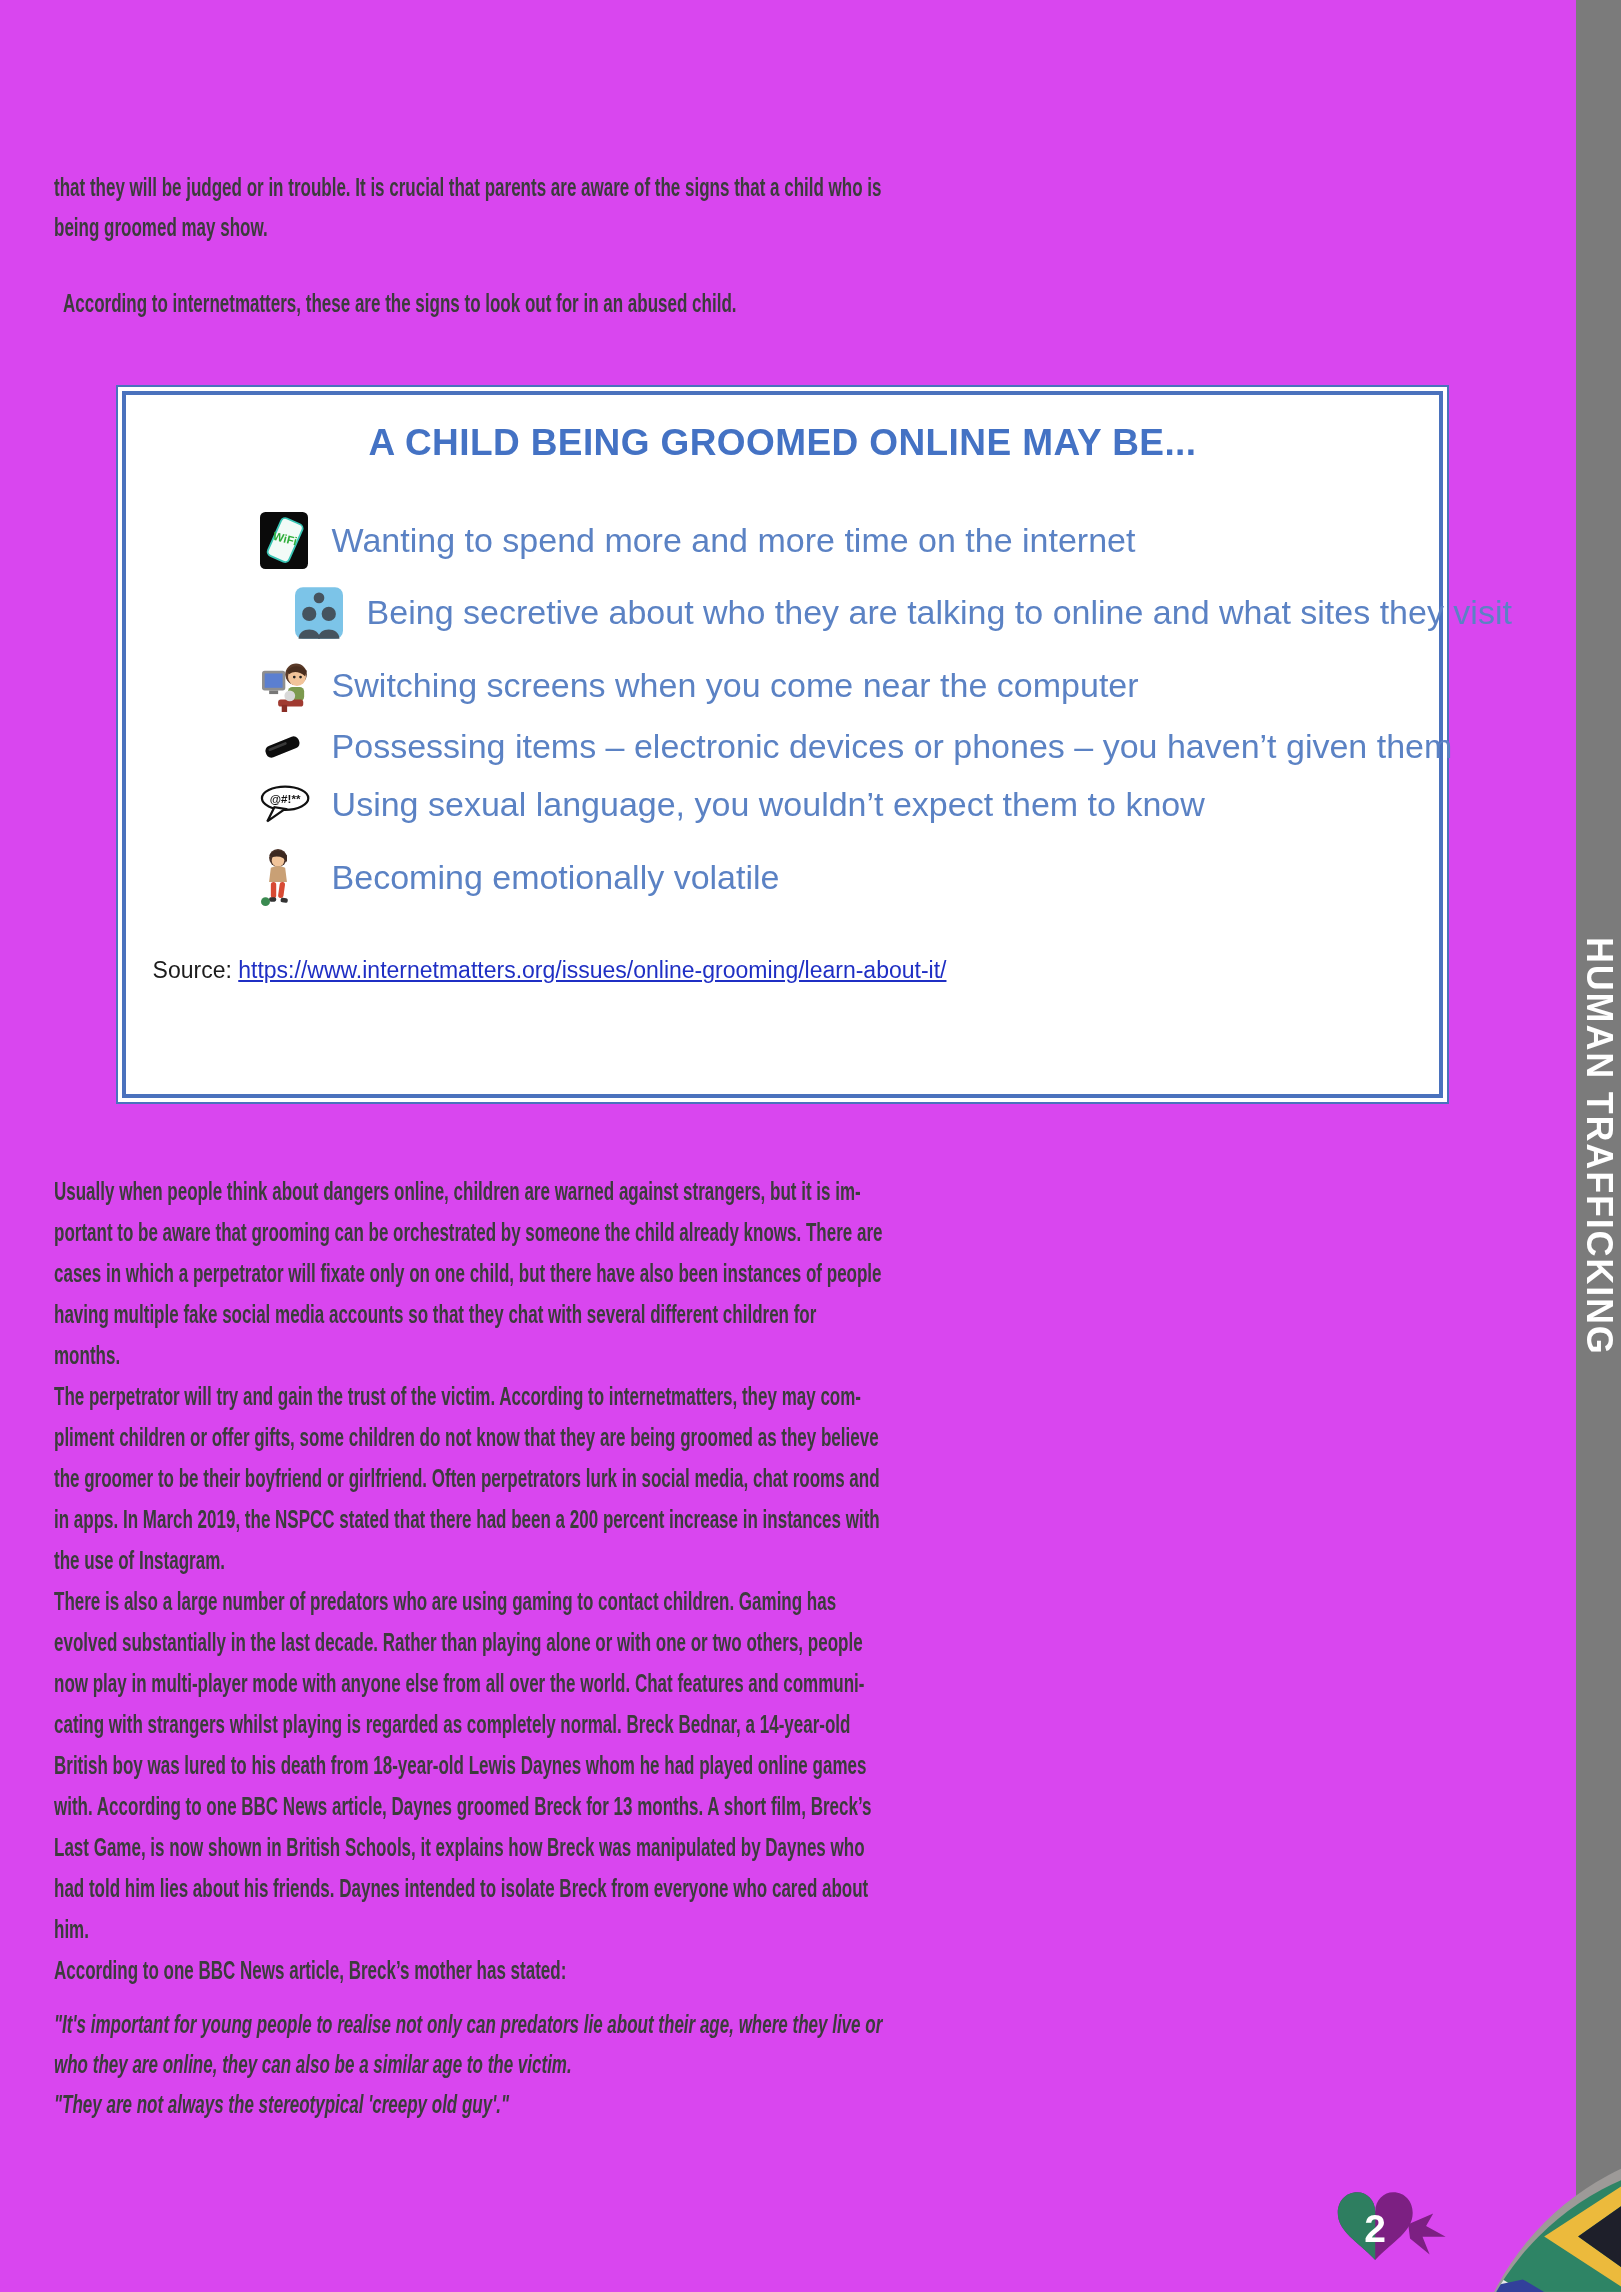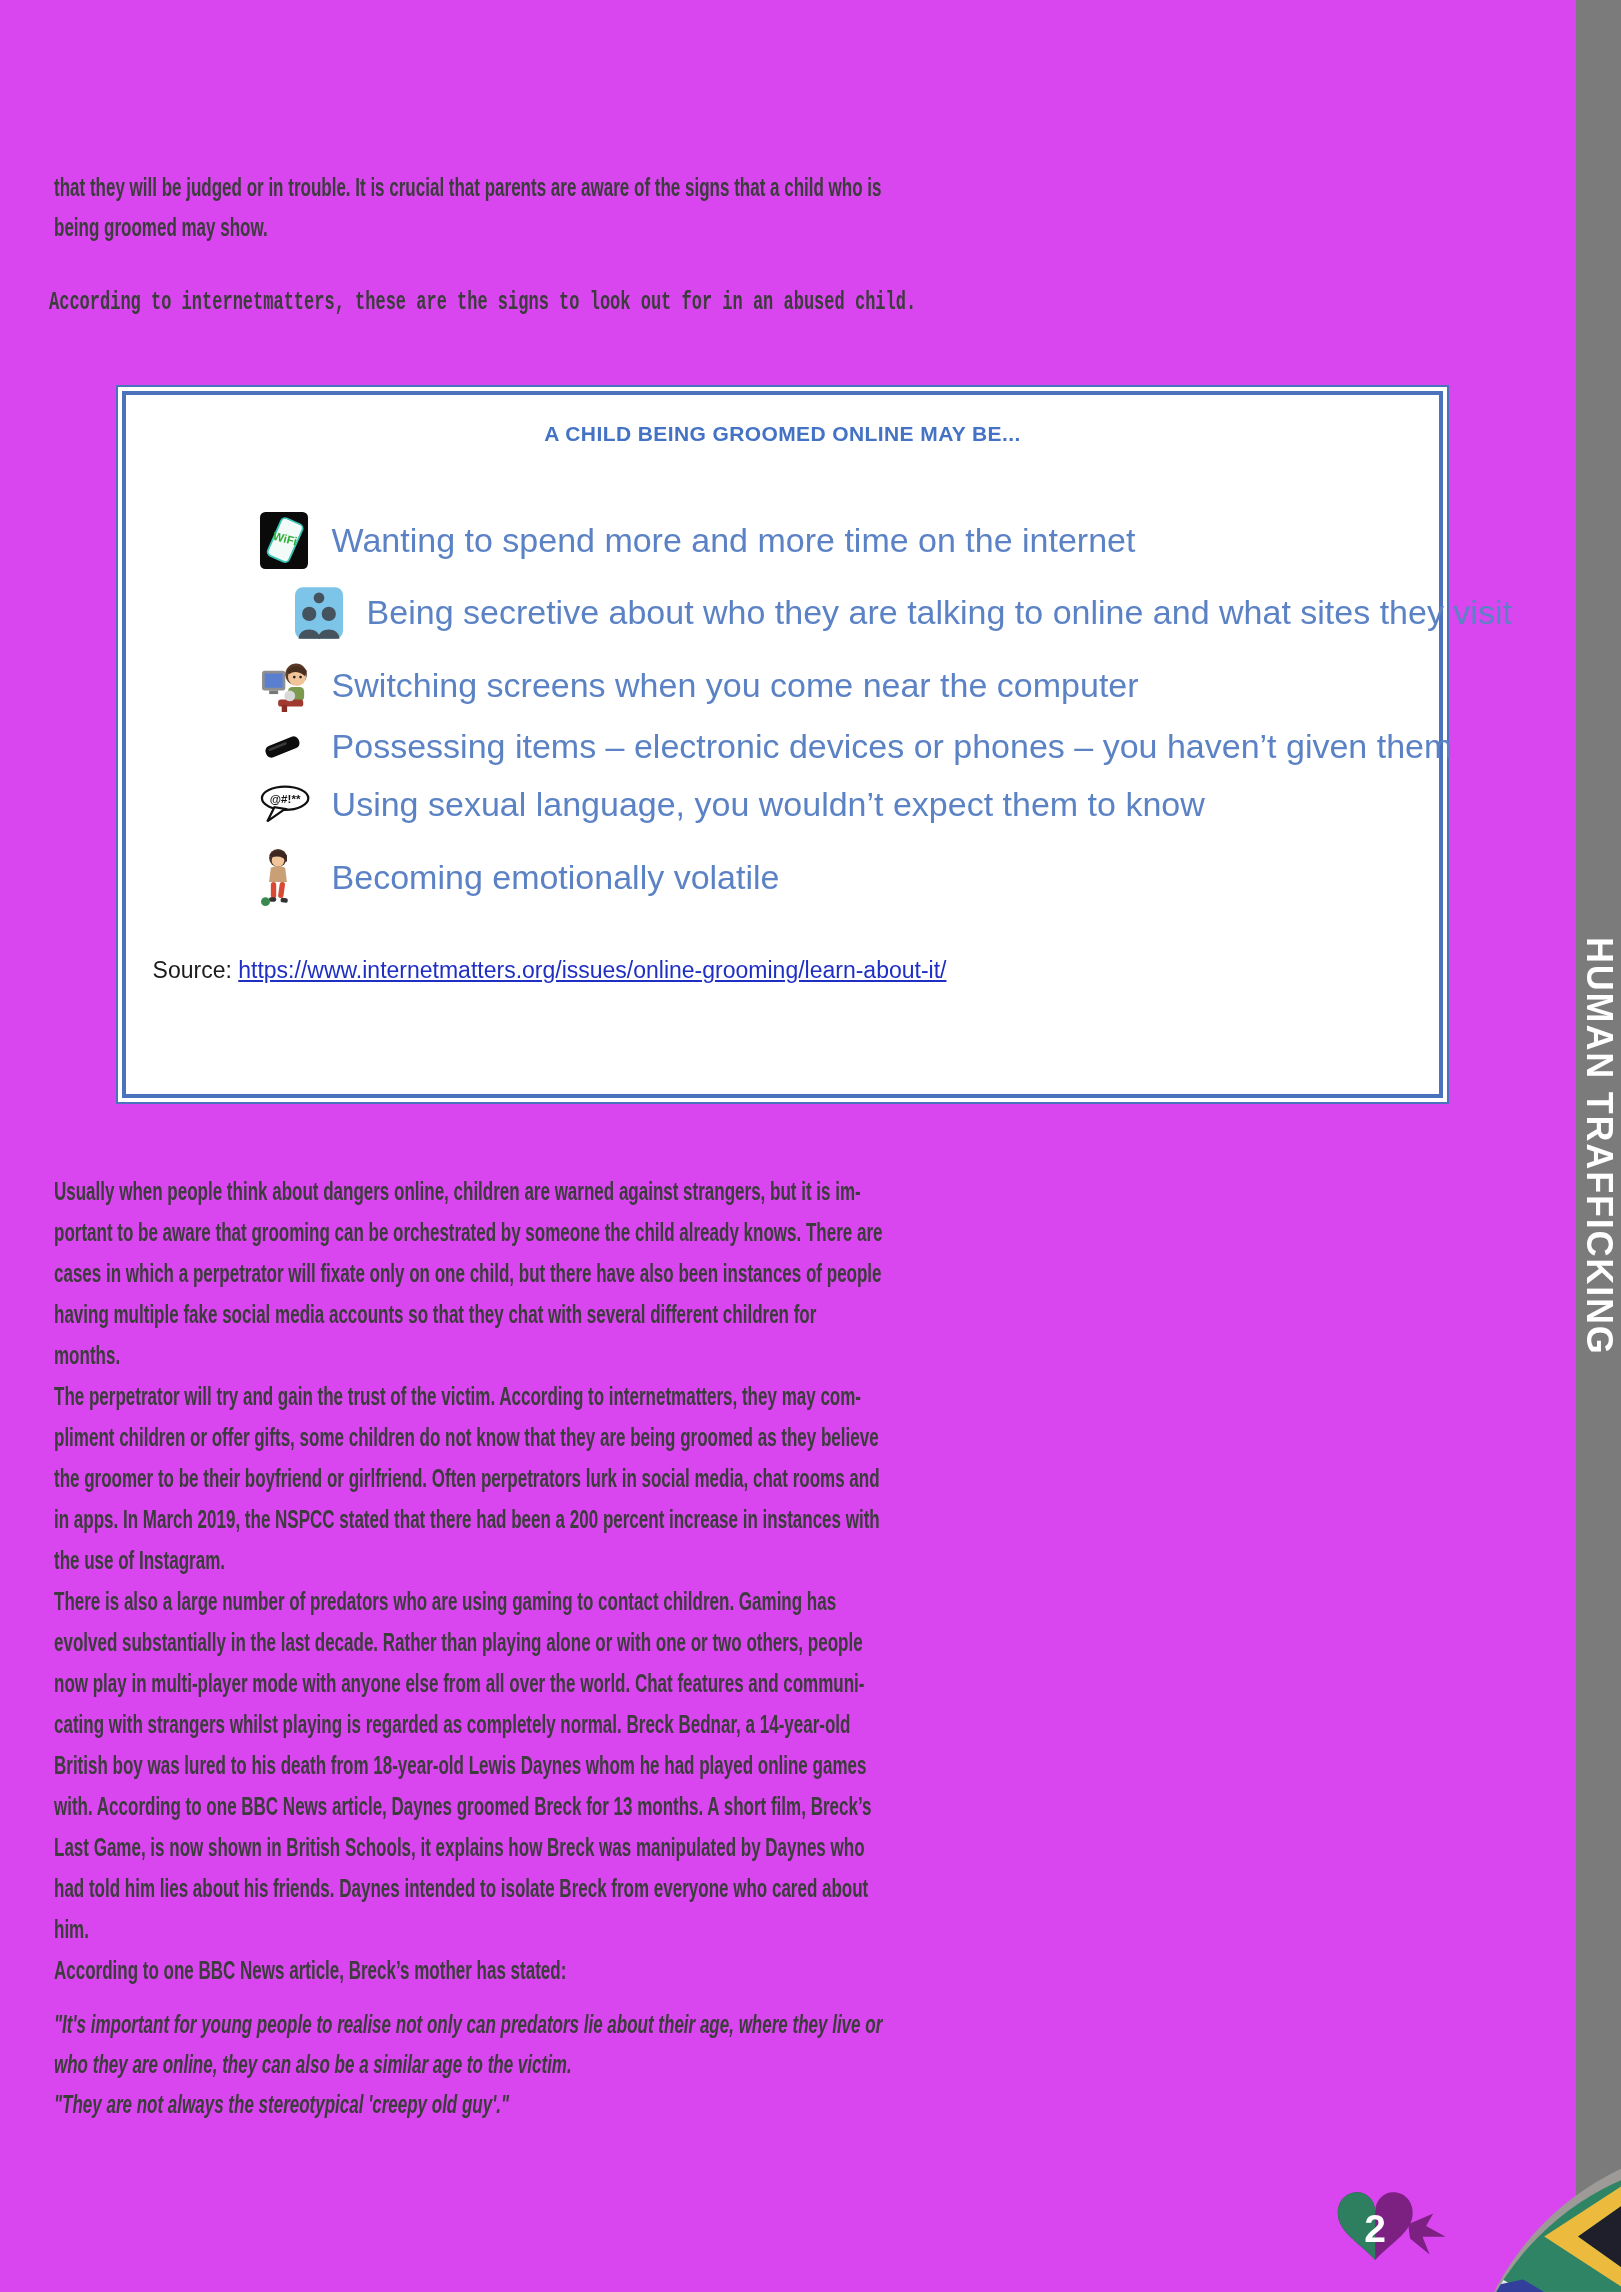--- a/index.html
+++ b/index.html
@@ -16,42 +16,42 @@
     transform-origin:0 0;
     width:1325px;
     white-space:pre-line;
     font-weight:700;
     color:#3c3c3c;
     font-size:25px;
     line-height:40px;
   }
   .abs{position:absolute;}
   .intro-1{left:54px;top:167px;}
-  .intro-2{left:49px;top:283px;font-family:Liberation Mono, monospace;}
+  .intro-2{left:63px;top:283px;}
 
   
   .infobox-outer{
     left:116px;top:385px;width:1333px;height:719px;
     border:2.7px solid #4a72bd;
     box-sizing:border-box;
     padding:3.6px;
     background:#ffffff;
   }
   .infobox-inner{
     width:100%;height:100%;
     border:4.5px solid #4a72bd;
     box-sizing:border-box;
     position:relative;
     background:#ffffff;
   }
   .infobox-title{
     position:absolute;top:27px;left:0;width:100%;
     text-align:center;
     color:#4472c4;
-    font-size:21px;
+    font-size:37px;
     font-weight:700;
     letter-spacing:0.4px;
   }
   .groom-row{
     position:absolute;
     left:134px;
     display:flex;
     align-items:center;
   }
   .groom-icon{

